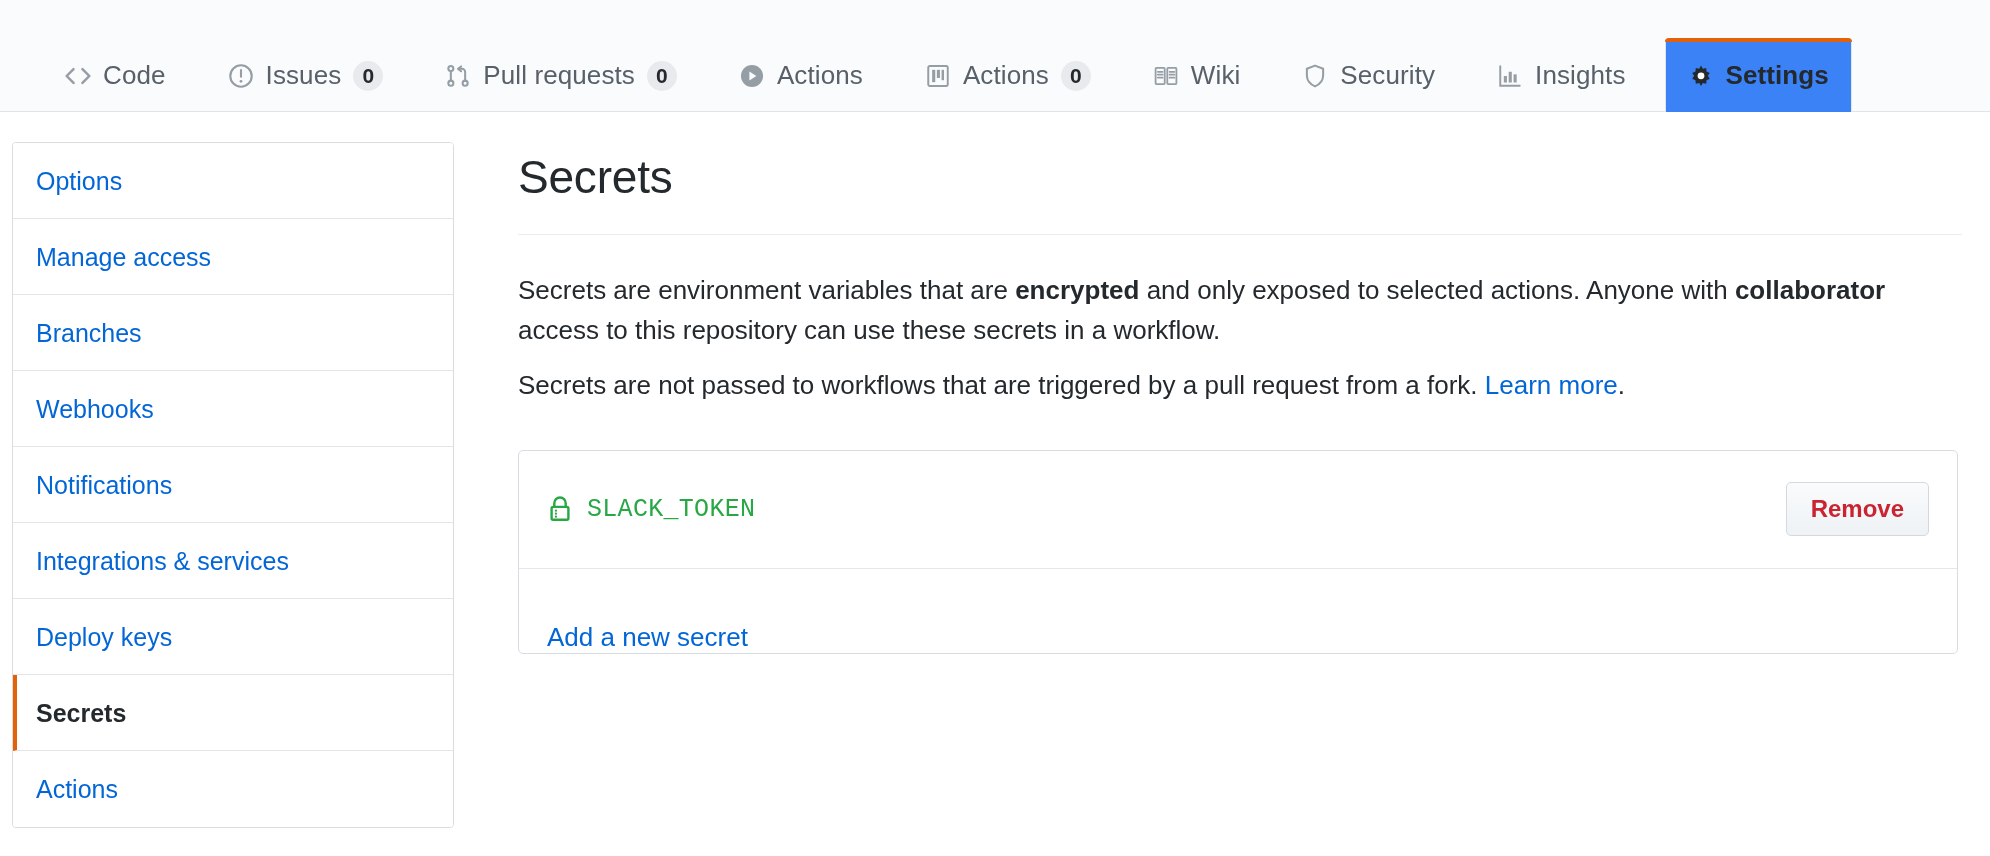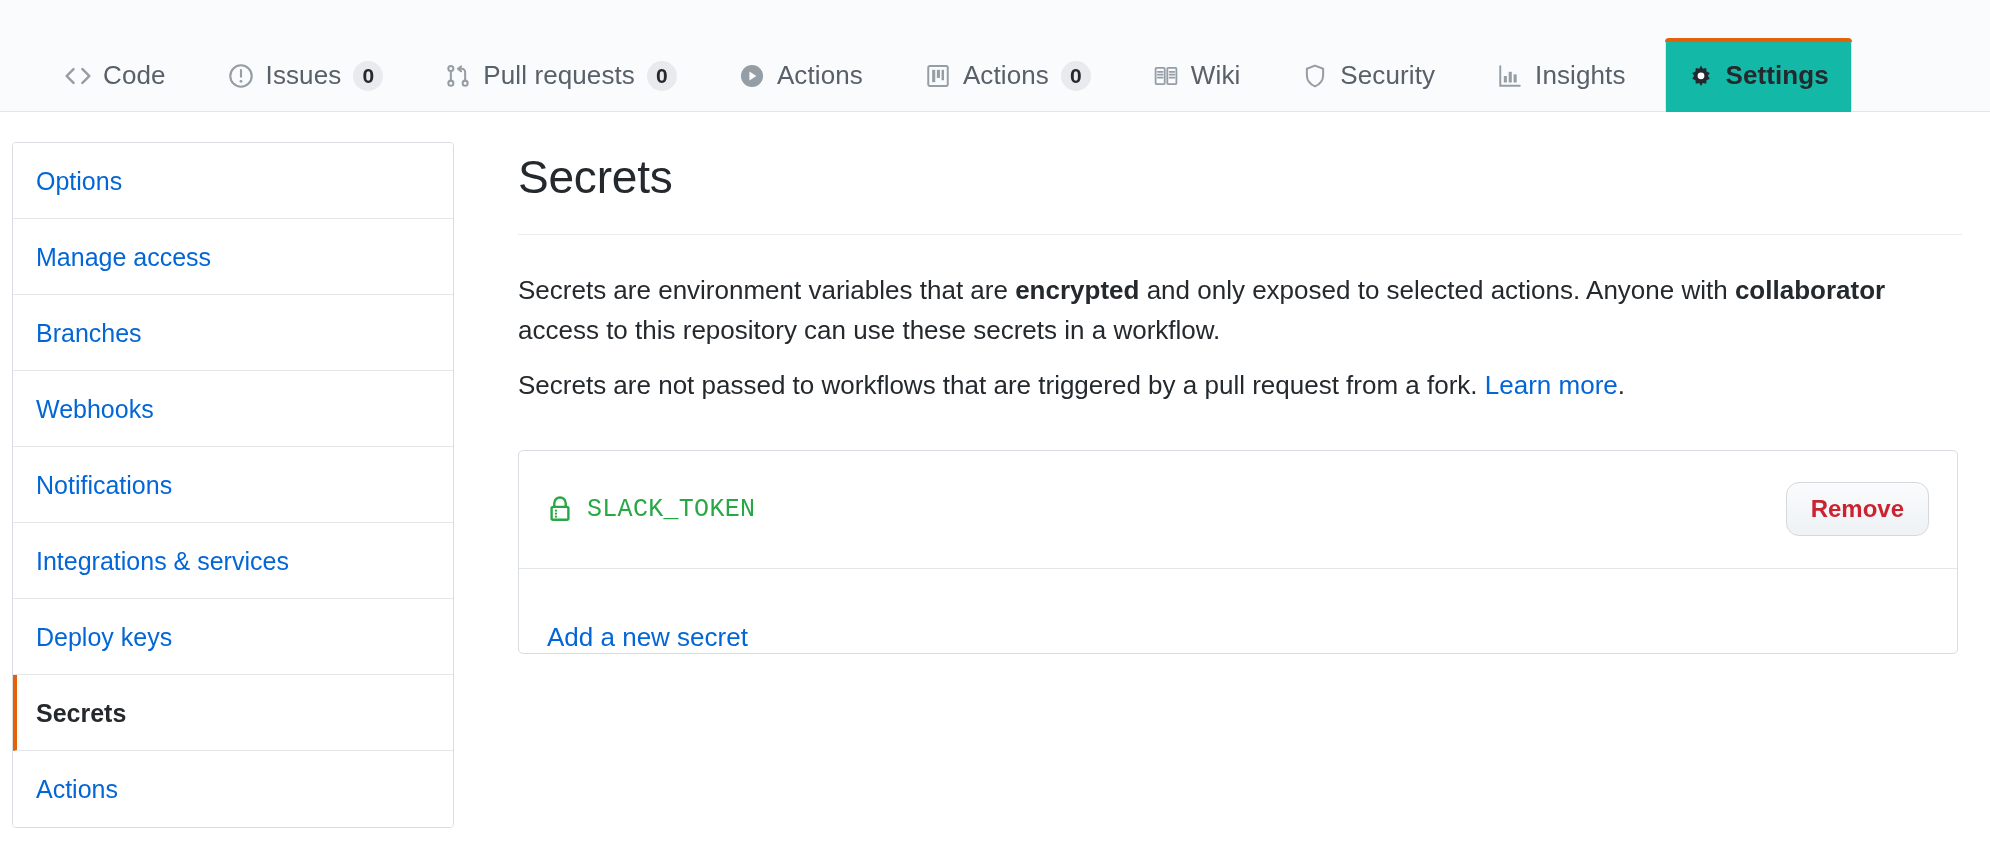--- a/index.html
+++ b/index.html
@@ -40,21 +40,21 @@
     text-decoration: none;
     white-space: nowrap;
     background: transparent;
     border: 1px solid transparent;
     border-bottom: none;
     border-radius: 4px 4px 0 0;
     margin-right: 16px;
   }
   .nav-tab .tab-label { letter-spacing: 0.1px; }
   .nav-tab.selected {
-    background: #14b8a6;
+    background: #3b82f6;
     border-color: #e1e4e8;
     color: #24292e;
     font-weight: 600;
     height: 74px;
     margin-bottom: -1px;
   }
   .nav-tab.selected::before {
     content: "";
     position: absolute;
     left: -1px;
@@ -192,21 +192,21 @@
     color: #28a745;
     letter-spacing: 0.3px;
   }
   .btn-danger {
     font-family: "Liberation Sans", sans-serif;
     font-size: 24px;
     font-weight: 600;
     color: #cb2431;
     background: linear-gradient(180deg, #fafbfc 0%, #eff3f6 90%);
     border: 1px solid #d5d9dd;
-    border-radius: 13px;
+    border-radius: 5px;
     padding: 14px 24px;
     cursor: pointer;
     line-height: 1;
   }
   .add-row {
     height: 84px;
     display: flex;
     align-items: flex-end;
     padding: 0 28px;
     box-sizing: border-box;

